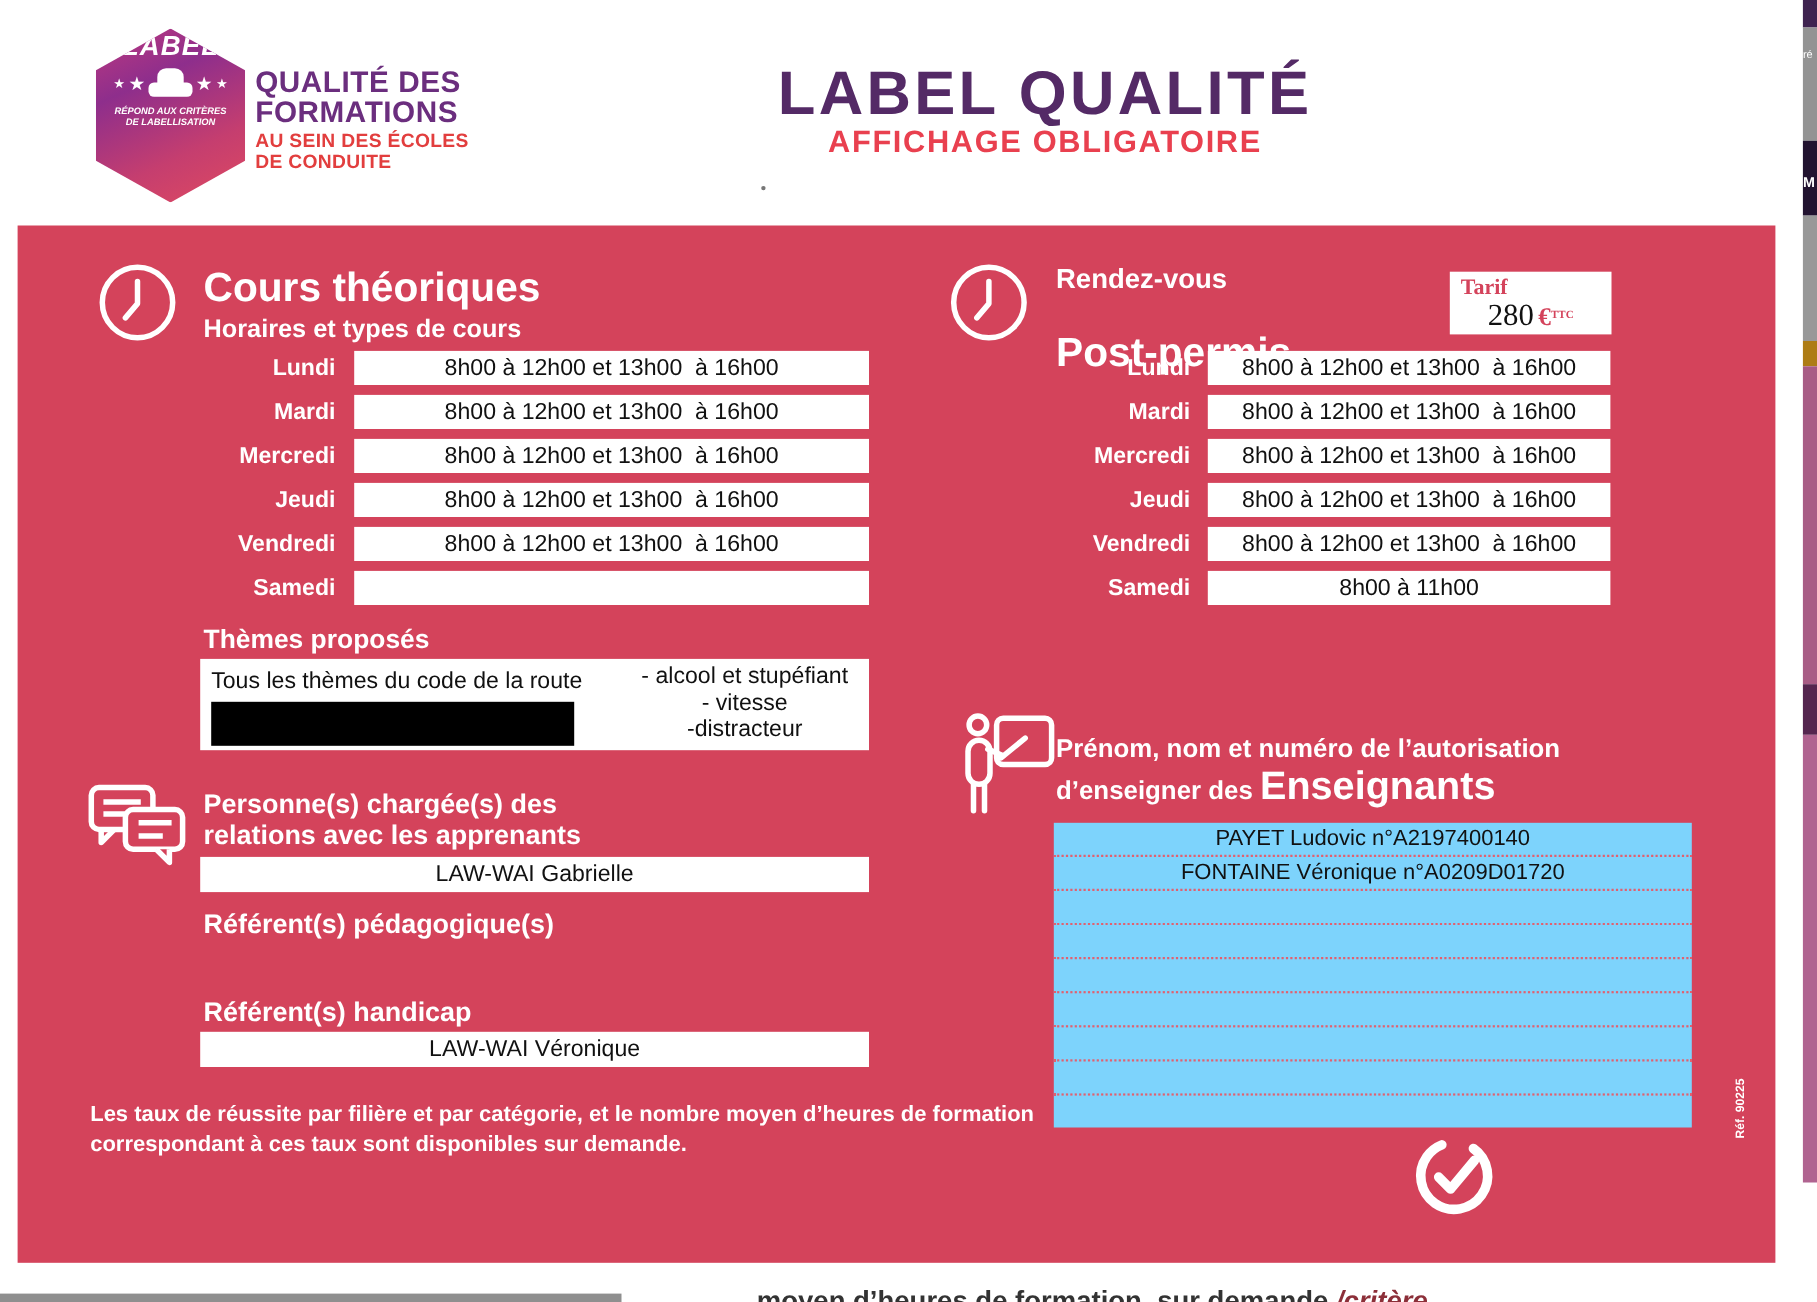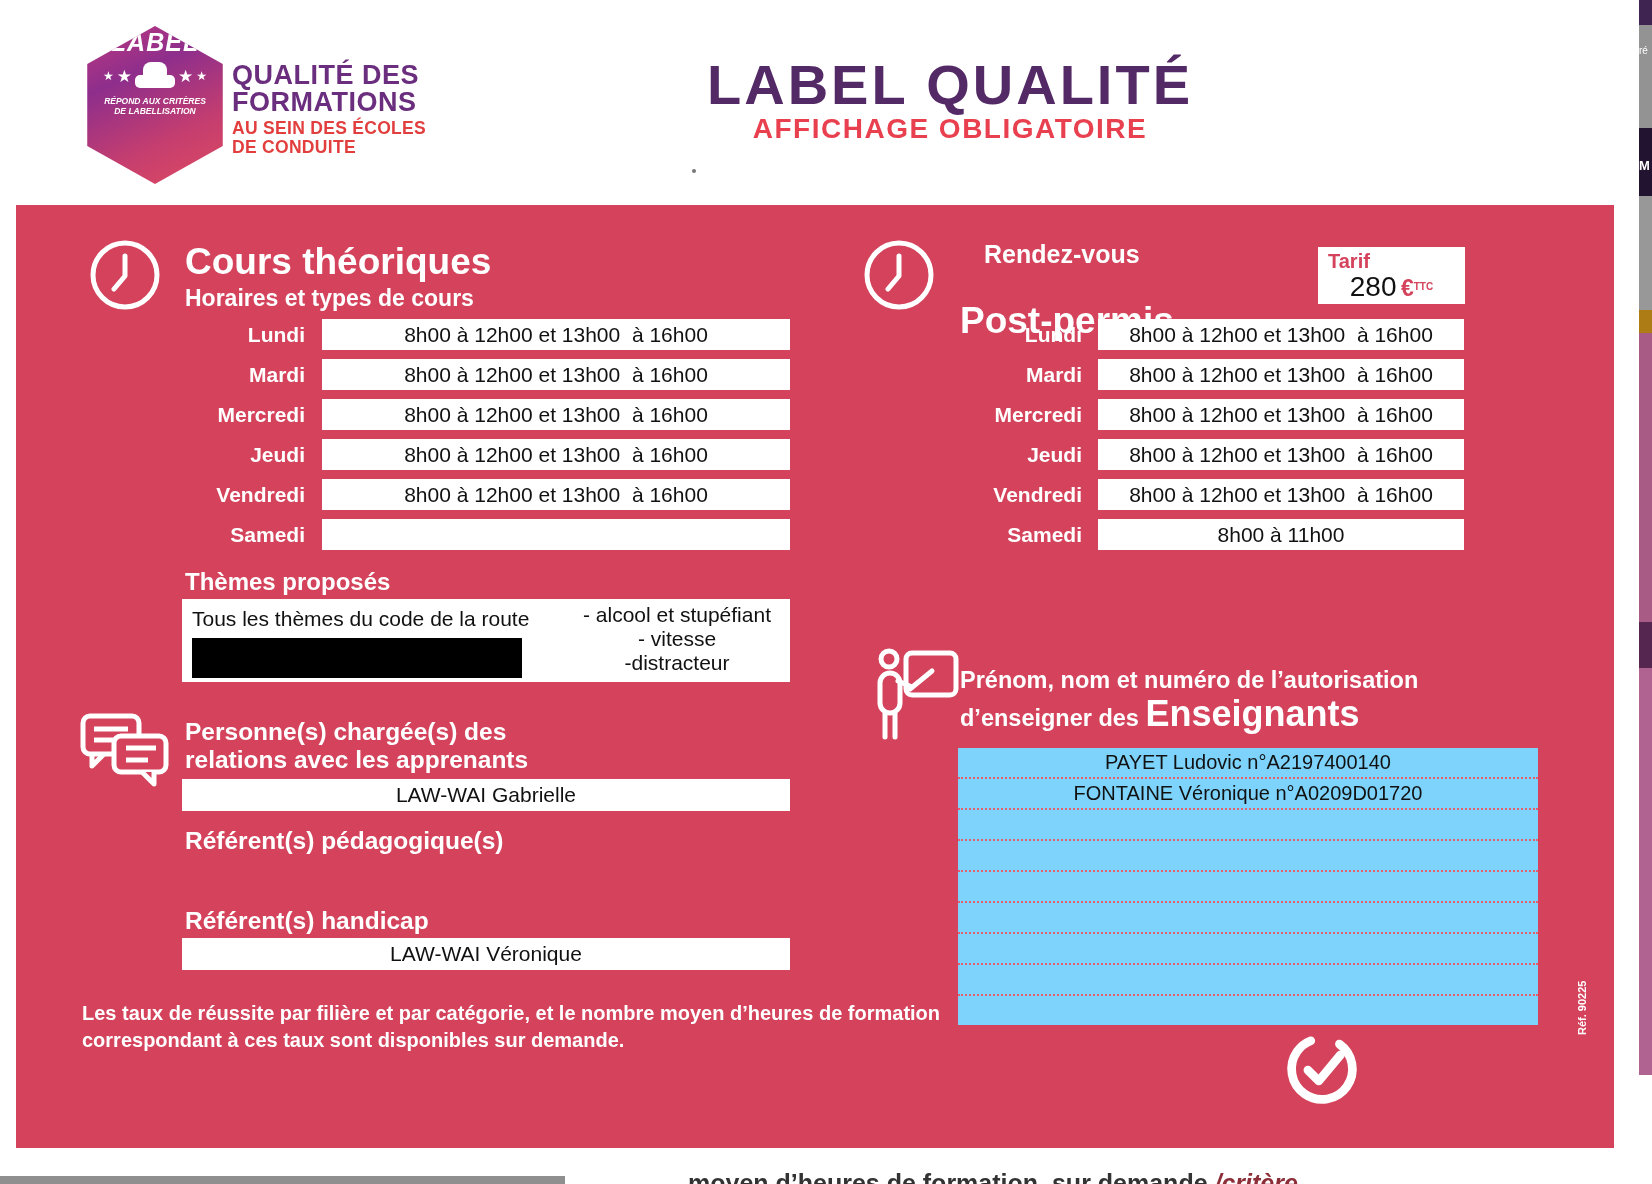--- a/index.html
+++ b/index.html
@@ -39,21 +39,21 @@
 
   .sec-title{font-size:37px;line-height:38px;}
   .sec-sub{font-size:23px;}
 
   .themes-box{background:#fff;}
   .redact{background:#000;}
   .theme-item{font-size:21px;color:#111;line-height:24px;text-align:center;}
 
   .note{color:#ffffff;font-weight:bold;font-size:20px;line-height:27px;}
 
-  .tarif-box{background:#fff;padding:4px 10px 0 10px;box-sizing:border-box;}
+  .tarif-box{background:#fff;padding:4px 10px 0 10px;box-sizing:border-box;font-family:Liberation Serif, serif;}
   .tarif-lbl{color:#d4435b;font-weight:bold;font-size:20px;line-height:20px;}
   .tarif-val{font-size:28px;color:#111;}
   .tarif-cur{font-size:23px;color:#d4435b;font-weight:bold;}
   .tarif-ttc{font-size:10px;color:#d4435b;font-weight:bold;vertical-align:super;}
 
   .teach-box{background:#7dd3fc;display:flex;flex-direction:column;}
   .teach-row{flex:1;display:flex;align-items:center;justify-content:center;
     border-bottom:2px dotted #e2606f;font-size:20px;color:#111;}
   .teach-row:last-child{border-bottom:none;}
 
@@ -173,21 +173,21 @@
 
     <div class="abs note" style="left:66px;top:795px;width:900px;">
       <div>Les taux de réussite par filière et par catégorie, et le nombre moyen d’heures de formation</div>
       <div>correspondant à ces taux sont disponibles sur demande.</div>
     </div>
 
     <svg class="abs" style="left:846px;top:33px;" width="74" height="74" viewBox="0 0 74 74">
       <circle cx="37" cy="37" r="32" fill="none" stroke="#fff" stroke-width="5"></circle>
       <path d="M37 18 V38 L26 51" fill="none" stroke="#fff" stroke-width="5" stroke-linecap="round" stroke-linejoin="round"></path>
     </svg>
-    <div class="abs wlabel" style="left:944px;top:35px;font-size:25px;margin-left:24px;">Rendez-vous</div>
+    <div class="abs wlabel" style="left:944px;top:35px;font-size:25px;">Rendez-vous</div>
     <div class="abs wlabel" style="left:944px;top:78px;font-size:37px;margin-top:17px;">Post-permis</div>
 
     <div class="abs tarif-box" style="left:1302px;top:42px;width:147px;height:57px;">
       <div class="tarif-lbl">Tarif</div>
       <div style="text-align:center;margin-top:0px;">
         <span class="tarif-val">280</span>
         <span class="tarif-cur">€</span><span class="tarif-ttc">TTC</span>
       </div>
     </div>
 

